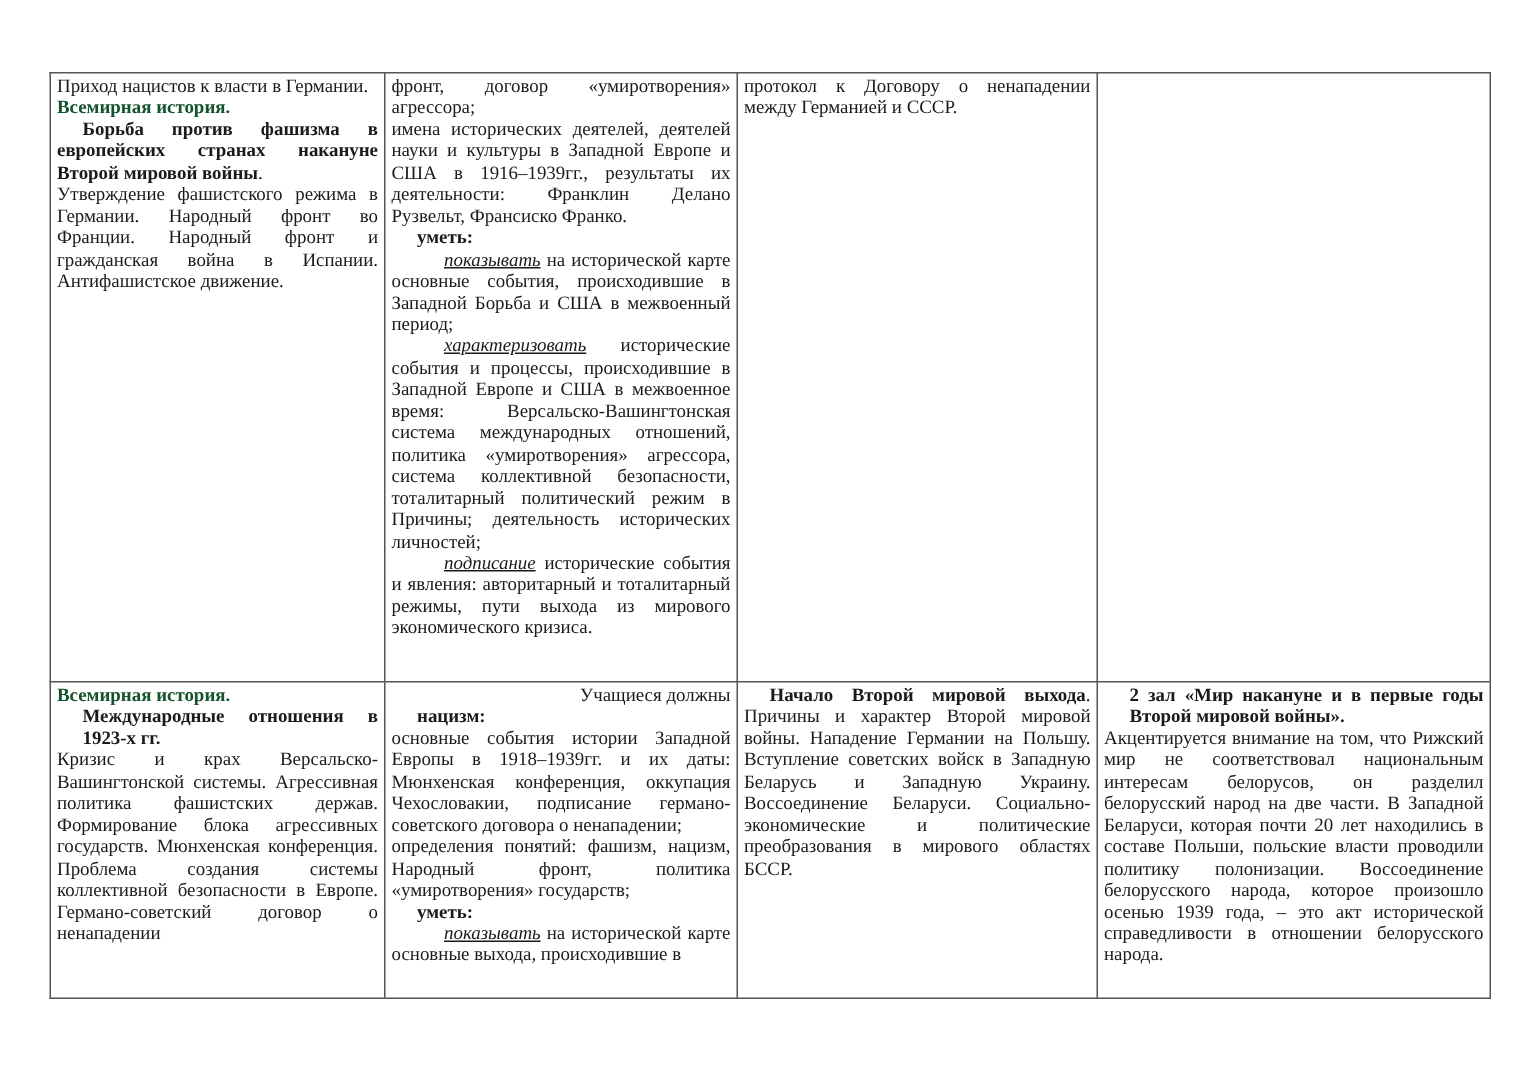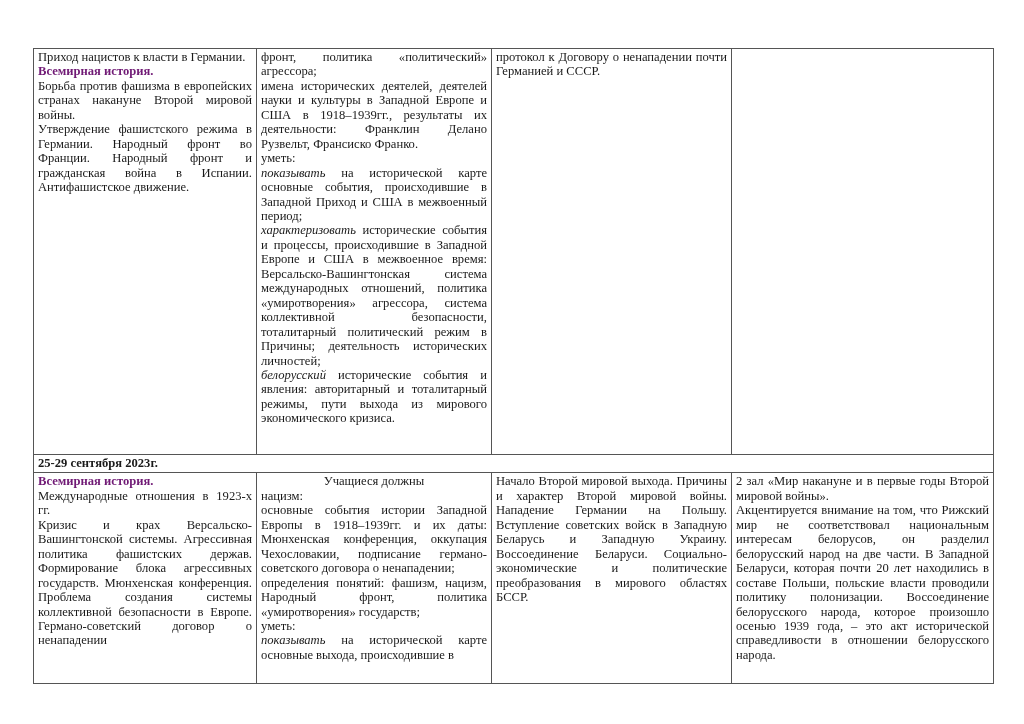--- a/index.html
+++ b/index.html
@@ -7,23 +7,23 @@
            font-family: "Liberation Serif", "DejaVu Serif", serif; color: #1a1a1a; }
     .page { position: absolute; left: 0; top: 0; width: 1024px; height: 616px; background: #fff; }
     table.plan { position: absolute; left: 33px; top: 48px; width: 960px;
                  border-collapse: collapse; table-layout: fixed; }
     table.plan td { border: 1px solid #555; vertical-align: top; padding: 1px 4px 2px 4px;
                     font-size: 12.6px; line-height: 14.45px; text-align: justify; }
     col.c1 { width: 223px; }
     col.c2 { width: 235px; }
     col.c3 { width: 240px; }
     col.c4 { width: 262px; }
-    .red { color: #701a75; font-weight: bold; }
-    .b { font-weight: normal; }
-    .u { font-style: italic; }
+    .red { color: #14532d; font-weight: bold; }
+    .b { font-weight: bold; margin-left: 17px; }
+    .u { text-decoration: underline; font-style: italic; margin-left: 35px; }
     p { margin: 0; }
     td.date { text-align: center; font-weight: bold; padding: 0 4px; line-height: 14px; }
     tr.r1 td { height: 402px; }
     tr.r3 td { height: 207px; }
   </style>
 </head>
 <body>
 
 <div class="page">
   <table class="plan">
@@ -36,47 +36,44 @@
 
     <tbody>
         <tr class="r1">
       <td>
         <p>Приход нацистов к власти в Германии.</p>
         <p class="red">Всемирная история.</p>
         <p><span class="b">Борьба против фашизма в европейских странах накануне Второй мировой войны</span><span>.</span></p>
         <p>Утверждение фашистского режима в Германии. Народный фронт во Франции. Народный фронт и гражданская война в Испании. Антифашистское движение.</p>
       </td>
       <td>
-        <p>фронт, политика «политический» агрессора;</p>
-        <p>имена исторических деятелей, деятелей науки и культуры в Западной Европе и США в 1918–1939гг., результаты их деятельности: Франклин Делано Рузвельт, Франсиско Франко.</p>
+        <p>фронт, договор «умиротворения» агрессора;</p>
+        <p>имена исторических деятелей, деятелей науки и культуры в Западной Европе и США в 1916–1939гг., результаты их деятельности: Франклин Делано Рузвельт, Франсиско Франко.</p>
         <p class="b">уметь:</p>
-        <p><span class="u">показывать</span><span> на исторической карте основные события, происходившие в Западной Приход и США в межвоенный период;</span></p>
+        <p><span class="u">показывать</span><span> на исторической карте основные события, происходившие в Западной Борьба и США в межвоенный период;</span></p>
         <p><span class="u">характеризовать</span><span> исторические события и процессы, происходившие в Западной Европе и США в межвоенное время: Версальско-Вашингтонская система международных отношений, политика «умиротворения» агрессора, система коллективной безопасности, тоталитарный политический режим в Причины; деятельность исторических личностей;</span></p>
-        <p><span class="u">белорусский</span><span> исторические события и явления: авторитарный и тоталитарный режимы, пути выхода из мирового экономического кризиса.</span></p>
+        <p><span class="u">подписание</span><span> исторические события и явления: авторитарный и тоталитарный режимы, пути выхода из мирового экономического кризиса.</span></p>
       </td>
       <td>
-        <p>протокол к Договору о ненападении почти Германией и СССР.</p>
+        <p>протокол к Договору о ненападении между Германией и СССР.</p>
       </td>
       <td>
         <p></p>
       </td>
     </tr>
 
-    <tr>
-      <td class="date" colspan="4">25-29 сентября 2023г.</td>
-    </tr>
 
     <tr class="r3">
       <td>
         <p class="red">Всемирная история.</p>
         <p class="b">Международные отношения в 1923-х гг.</p>
         <p>Кризис и крах Версальско-Вашингтонской системы. Агрессивная политика фашистских держав. Формирование блока агрессивных государств. Мюнхенская конференция. Проблема создания системы коллективной безопасности в Европе. Германо-советский договор о ненападении</p>
       </td>
       <td>
-        <p style="text-align:center">Учащиеся должны</p>
+        <p style="text-align:right">Учащиеся должны</p>
         <p class="b">нацизм:</p>
         <p>основные события истории Западной Европы в 1918–1939гг. и их даты: Мюнхенская конференция, оккупация Чехословакии, подписание германо-советского договора о ненападении;</p>
         <p>определения понятий: фашизм, нацизм, Народный фронт, политика «умиротворения» государств;</p>
         <p class="b">уметь:</p>
         <p><span class="u">показывать</span><span> на исторической карте основные выхода, происходившие в</span></p>
       </td>
       <td>
         <p><span class="b">Начало Второй мировой выхода</span><span>.</span> <span>Причины и характер Второй мировой войны. Нападение Германии на Польшу. Вступление советских войск в Западную Беларусь и Западную Украину. Воссоединение Беларуси. Социально-экономические и политические преобразования в мирового областях БССР.</span></p>
       </td>
       <td>

